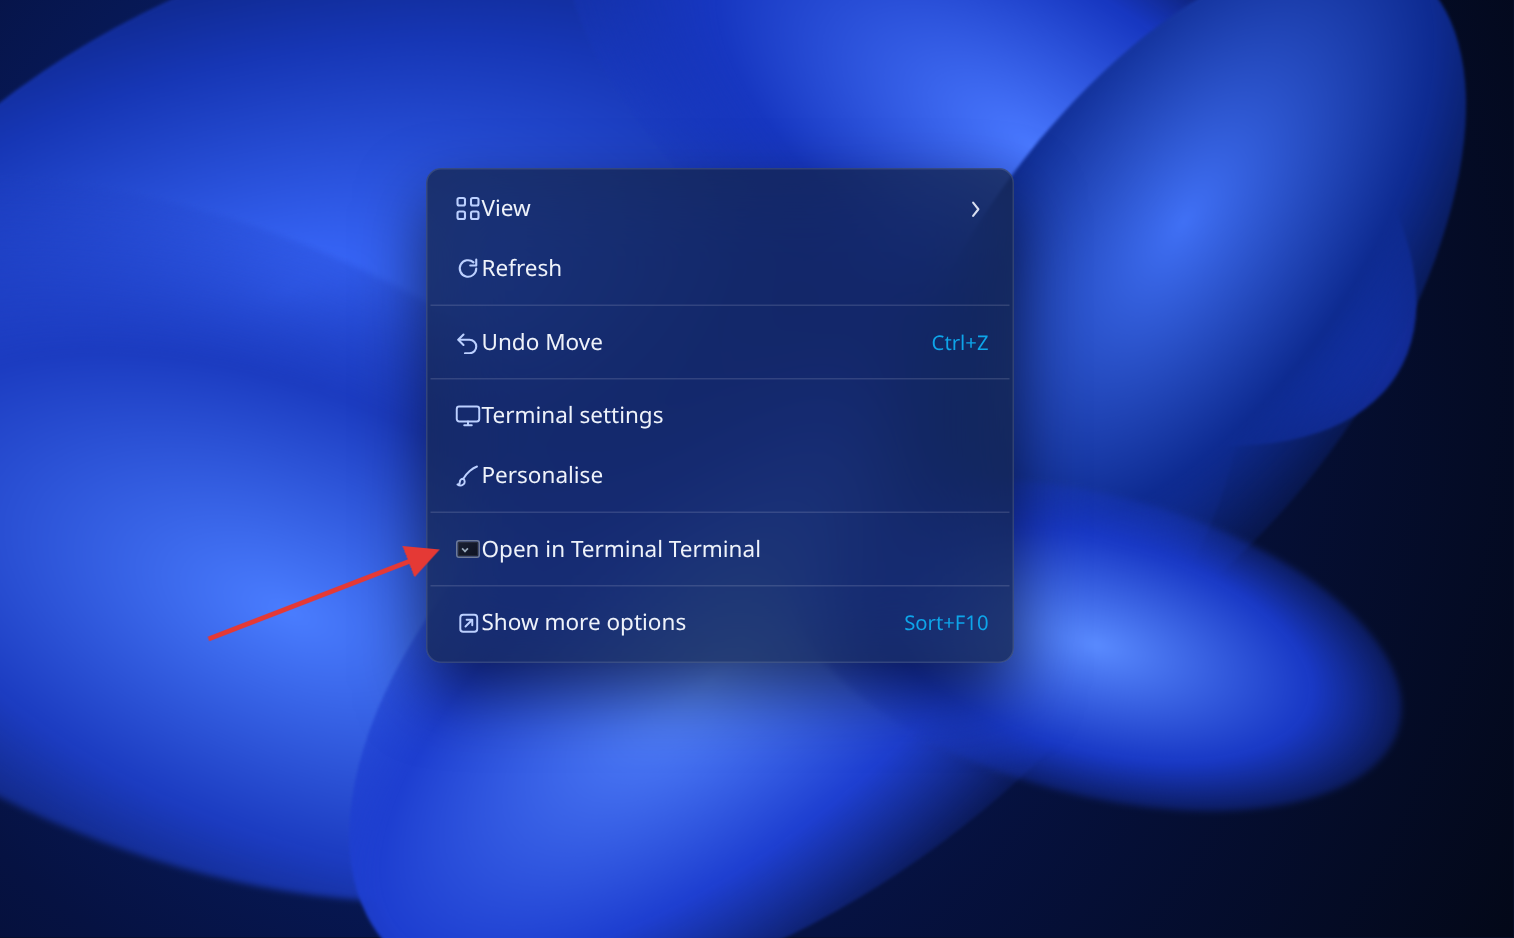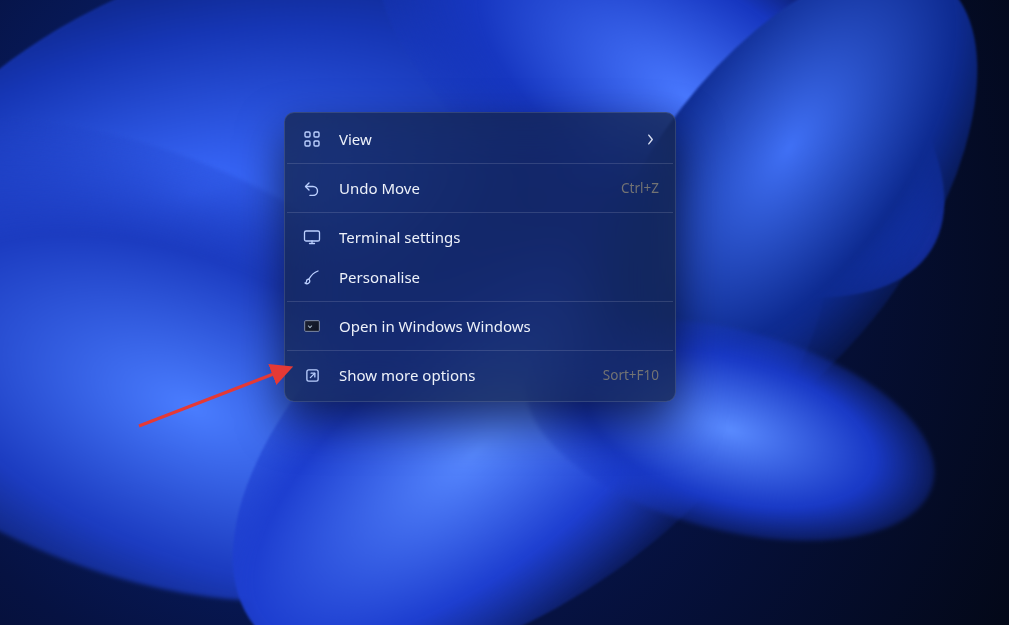--- a/index.html
+++ b/index.html
@@ -57,22 +57,22 @@
     padding: 0 16px 0 18px;
     font-size: 15px;
     cursor: default;
   }
   .menu-icon {
     width: 18px; height: 18px;
     flex: 0 0 18px;
     display: flex; align-items: center; justify-content: center;
     color: #bcd0ff;
   }
-  .menu-label { margin-left: 18px; flex: 1 1 auto; color: #eef2fa; }
-  .menu-shortcut { font-size: 13.5px; color: #737373; margin-left: 12px; }
+  .menu-label { flex: 1 1 auto; color: #eef2fa; }
+  .menu-shortcut { font-size: 13.5px; color: #0ea5e9; margin-left: 12px; }
   .menu-chevron { color: #d8def0; width: 12px; }
   .menu-separator {
     height: 1px; margin: 4px 2px;
     background: rgba(255,255,255,0.13);
   }
 
   .terminal-ico {
     width: 16px; height: 12px;
     background: linear-gradient(135deg, #1a2032 0%, #0e1322 100%);
     border: 1px solid #6e7b99;
@@ -118,20 +118,29 @@
     </span>
     <span class="menu-label">View</span>
     <span class="menu-chevron">
       <svg viewBox="0 0 8 12" width="7" height="11" fill="none" stroke="currentColor" stroke-width="1.6" stroke-linecap="round" stroke-linejoin="round">
           <path d="M2 1l4 5-4 5"></path>
         </svg>
     </span>
   </div>
 
 
+  <div class="menu-item">
+    <span class="menu-icon">
+      <svg viewBox="0 0 16 16" width="16" height="16" fill="none" stroke="currentColor" stroke-width="1.4" stroke-linecap="round" stroke-linejoin="round">
+        <path d="M13.5 8a5.5 5.5 0 1 1-1.8-4.1"></path>
+          <path d="M13.5 2v4h-4"></path>
+      </svg>
+    </span>
+    <span class="menu-label">Refresh</span>
+  </div>
 
   <div class="menu-separator"></div>
 
   <div class="menu-item">
     <span class="menu-icon">
       <svg viewBox="0 0 16 16" width="16" height="16" fill="none" stroke="currentColor" stroke-width="1.4" stroke-linecap="round" stroke-linejoin="round">
         <path d="M5 3 1.5 6.5 5 10"></path>
           <path d="M1.8 6.5h7.2a4.5 4.5 0 0 1 0 9H6"></path>
       </svg>
     </span>
@@ -162,21 +171,21 @@
     </span>
     <span class="menu-label">Personalise</span>
   </div>
 
   <div class="menu-separator"></div>
 
   <div class="menu-item">
     <span class="menu-icon">
       <span class="terminal-ico"></span>
     </span>
-    <span class="menu-label">Open in Windows Windows</span>
+    <span class="menu-label">Open in Terminal Terminal</span>
   </div>
 
   <div class="menu-separator"></div>
 
   <div class="menu-item">
     <span class="menu-icon">
       <svg viewBox="0 0 16 16" width="15" height="15" fill="none" stroke="currentColor" stroke-width="1.4" stroke-linecap="round" stroke-linejoin="round">
         <rect x="2" y="2" width="12" height="12" rx="2"></rect>
         <path d="M6.5 5.5h4v4"></path>
           <path d="M10.3 5.7 5.7 10.3"></path>

